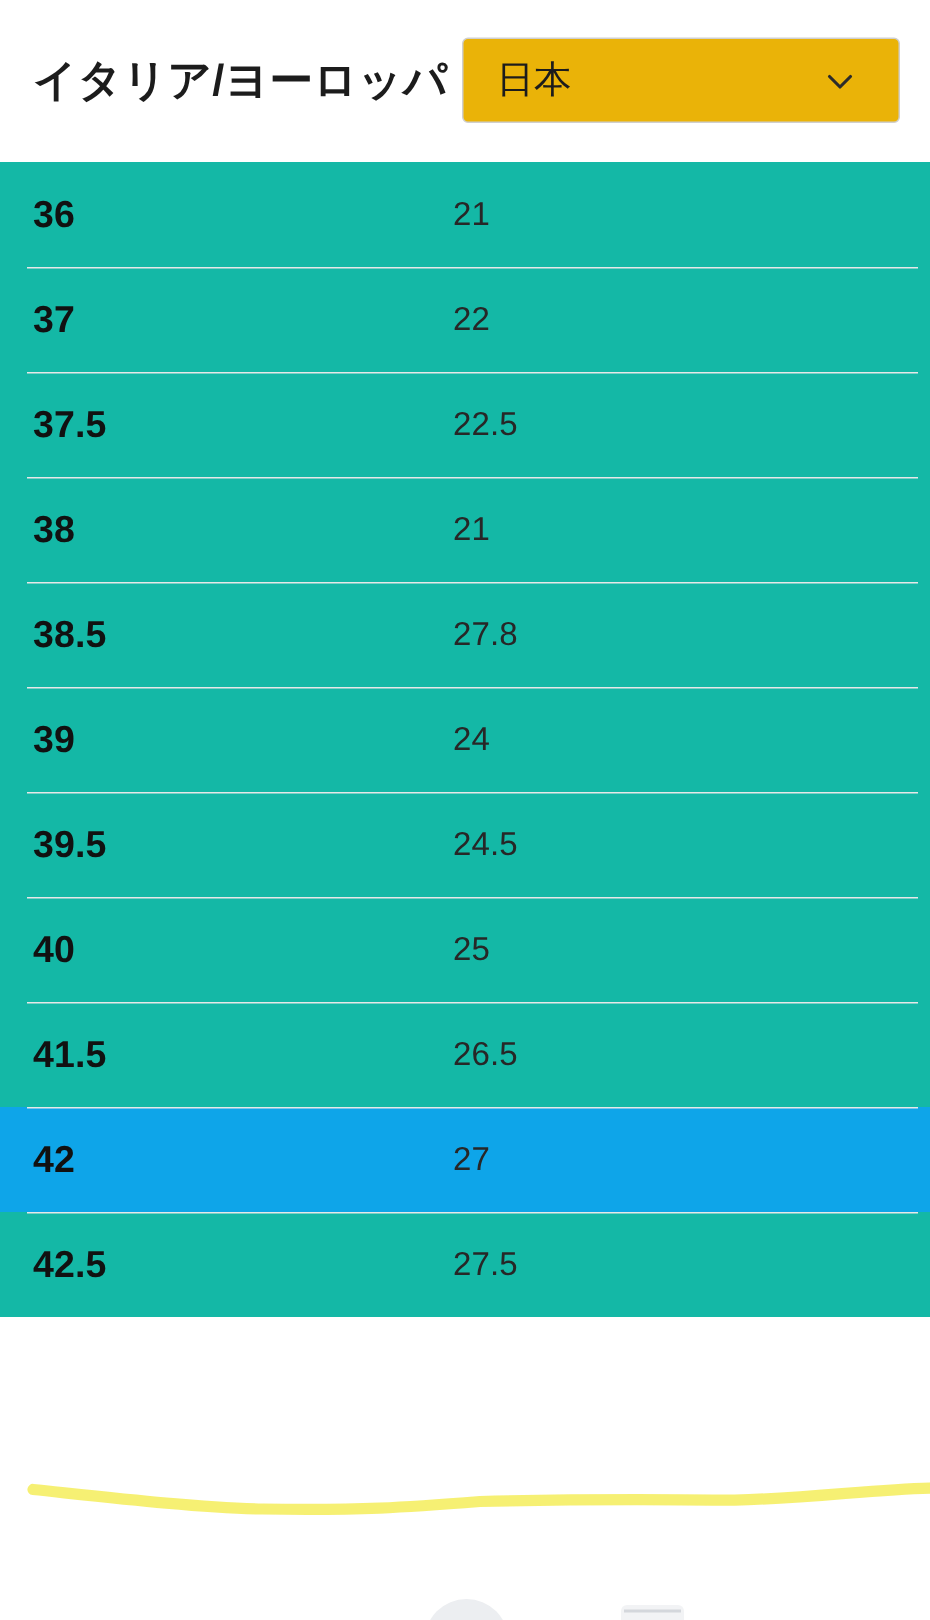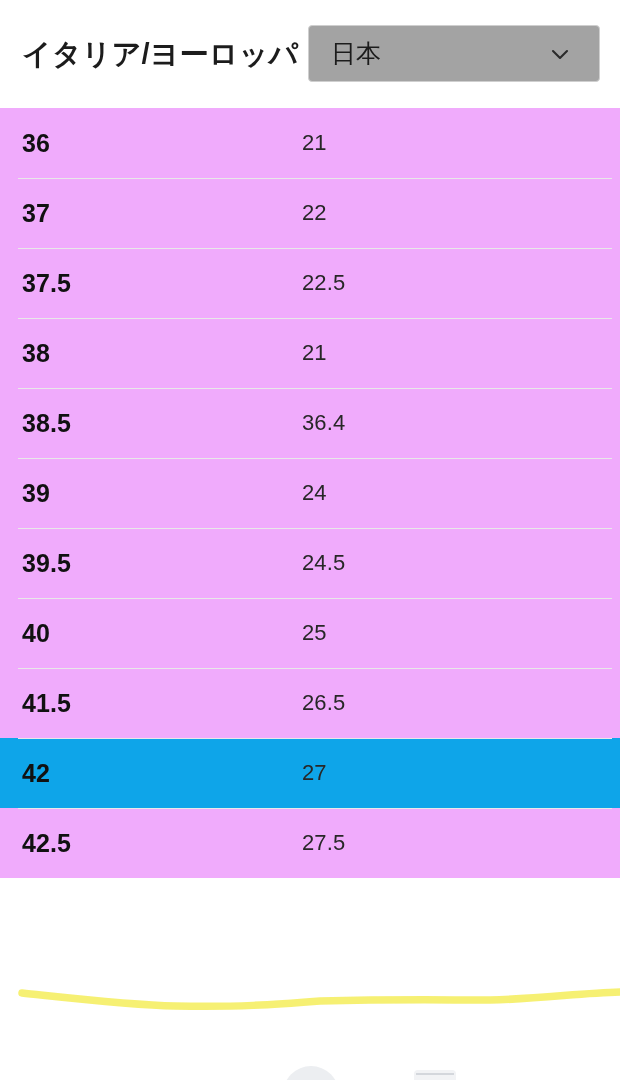--- a/index.html
+++ b/index.html
@@ -34,21 +34,21 @@
     white-space: nowrap;
   }
   .select-wrap {
     position: absolute;
     left: 308px;
     top: 25px;
     width: 292px;
     height: 57px;
     border: 1px solid #cfcfcf;
     border-radius: 4px;
-    background: #a3a3a3;
+    background: #eab308;
     box-sizing: border-box;
     display: flex;
     align-items: center;
     padding: 0 18px 0 22px;
   }
   .select-value {
     font-size: 25px;
     font-weight: 400;
     color: #1c1c1c;
     flex: 1;
@@ -67,21 +67,21 @@
   .table {
     position: relative;
     width: 620px;
   }
   .row {
     position: relative;
     height: 70px;
     box-sizing: border-box;
     display: flex;
     align-items: center;
-    background: #f0abfc;
+    background: #14b8a6;
   }
   .row.highlight {
     background: #0ea5e9;
   }
   .row .divider {
     position: absolute;
     left: 18px;
     right: 8px;
     top: 0;
     height: 1px;
@@ -187,21 +187,21 @@
       <span class="cell-right">22.5</span>
     </div>
     <div class="row">
       <div class="divider"></div>
       <span class="cell-left">38</span>
       <span class="cell-right">21</span>
     </div>
     <div class="row">
       <div class="divider"></div>
       <span class="cell-left">38.5</span>
-      <span class="cell-right">36.4</span>
+      <span class="cell-right">27.8</span>
     </div>
     <div class="row">
       <div class="divider"></div>
       <span class="cell-left">39</span>
       <span class="cell-right">24</span>
     </div>
     <div class="row">
       <div class="divider"></div>
       <span class="cell-left">39.5</span>
       <span class="cell-right">24.5</span>

